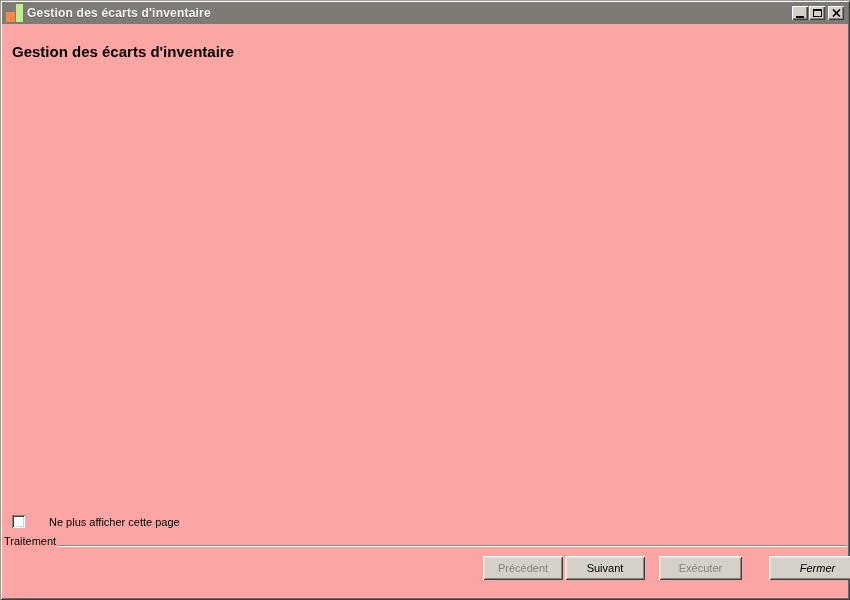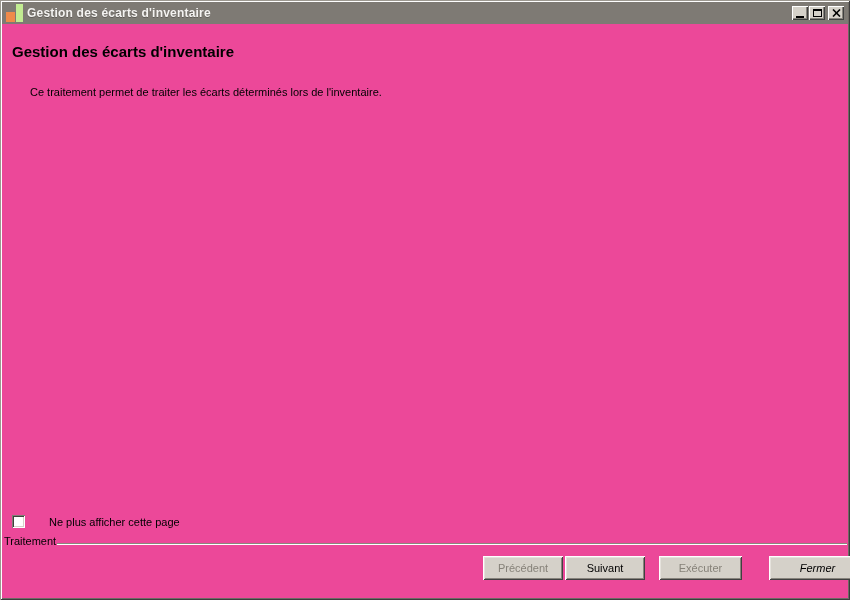--- a/index.html
+++ b/index.html
@@ -5,21 +5,21 @@
   html, body {
     margin: 0; padding: 0;
     width: 850px; height: 600px;
     overflow: hidden;
     font-family: "Liberation Sans", "DejaVu Sans", sans-serif;
     background: #d5d1c9;
   }
   .window {
     position: relative;
     width: 850px; height: 600px;
-    background: #ec4899;
+    background: #fca5a5;
     box-sizing: border-box;
     box-shadow:
       inset 1px 1px 0 #9c9890,
       inset -1px -1px 0 #3c3c3c,
       inset 2px 2px 0 #ffffff,
       inset -2px -2px 0 #6e6a64;
   }
   
   .titlebar {
     position: absolute; left: 2px; top: 2px; right: 2px; height: 22px;
@@ -103,21 +103,21 @@
       inset -2px -2px 0 #d5d1c9;
     flex: 0 0 auto;
   }
   .checkbox-label {
     margin-left: 24px;
     font-size: 11px; color: #000;
   }
   
   .group-row {
     position: absolute; left: 4px; right: 3px; top: 535px;
-    display: flex; align-items: center;
+    display: flex; align-items: flex-end;
   }
   .group-label {
     font-size: 11px; color: #000;
     flex: 0 0 auto;
     padding-right: 1px;
   }
   .group-line {
     flex: 1 1 auto;
     height: 0;
     margin-top: 6px;
@@ -168,21 +168,20 @@
       <div class="tb-btn close-gap">
         <svg width="9" height="8" viewBox="0 0 9 8">
           <line x1="1" y1="0.5" x2="8" y2="7.5" stroke="#000" stroke-width="1.6"></line>
           <line x1="8" y1="0.5" x2="1" y2="7.5" stroke="#000" stroke-width="1.6"></line>
         </svg>
       </div>
     </div>
   </div>
 
   <div class="page-heading">Gestion des écarts d'inventaire</div>
-  <div class="page-description">Ce traitement permet de traiter les écarts déterminés lors de l'inventaire.</div>
 
   <div class="checkbox-row">
     <div class="checkbox-box"></div>
     <span class="checkbox-label">Ne plus afficher cette page</span>
   </div>
 
   <div class="group-row">
     <span class="group-label">Traitement</span>
     <div class="group-line"></div>
   </div>

